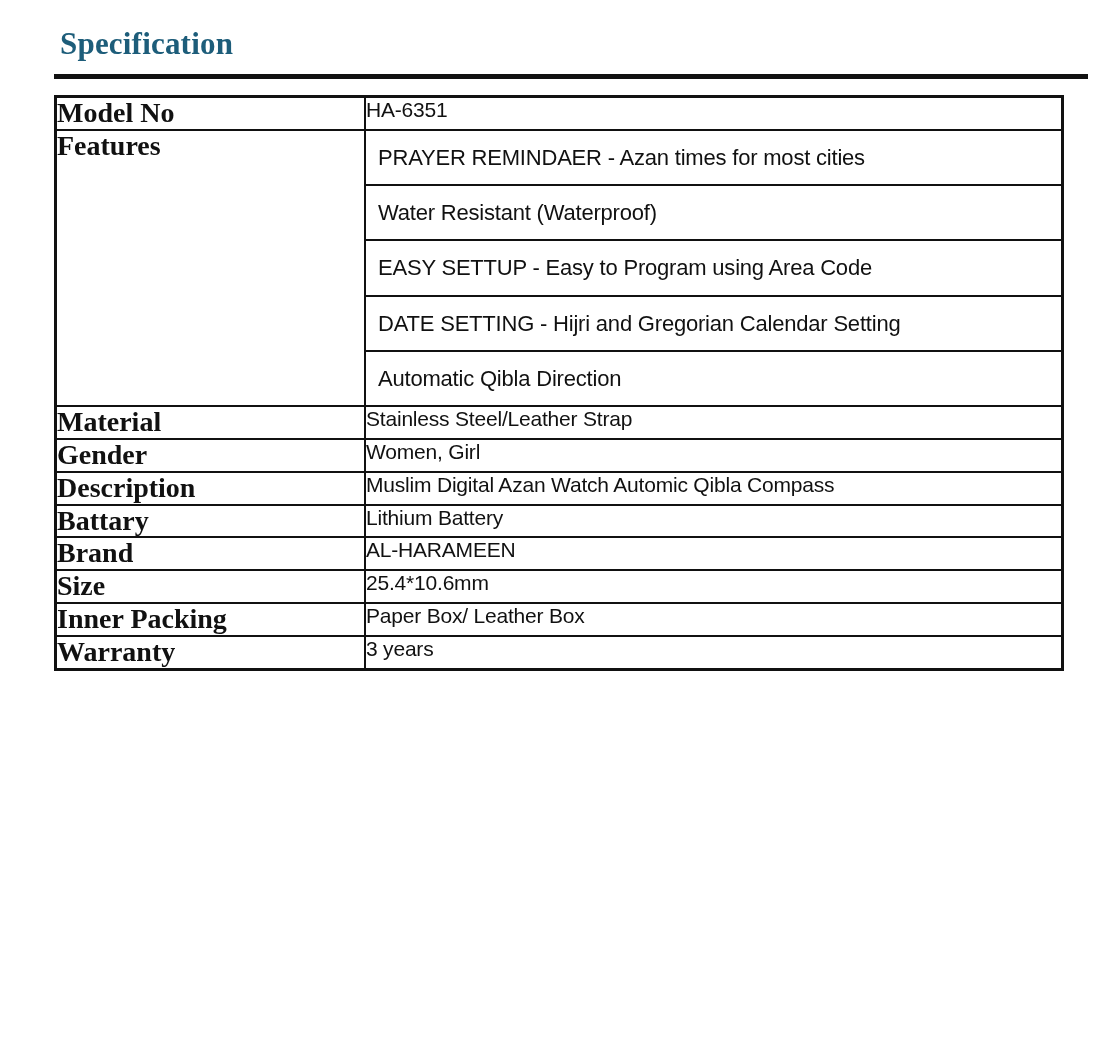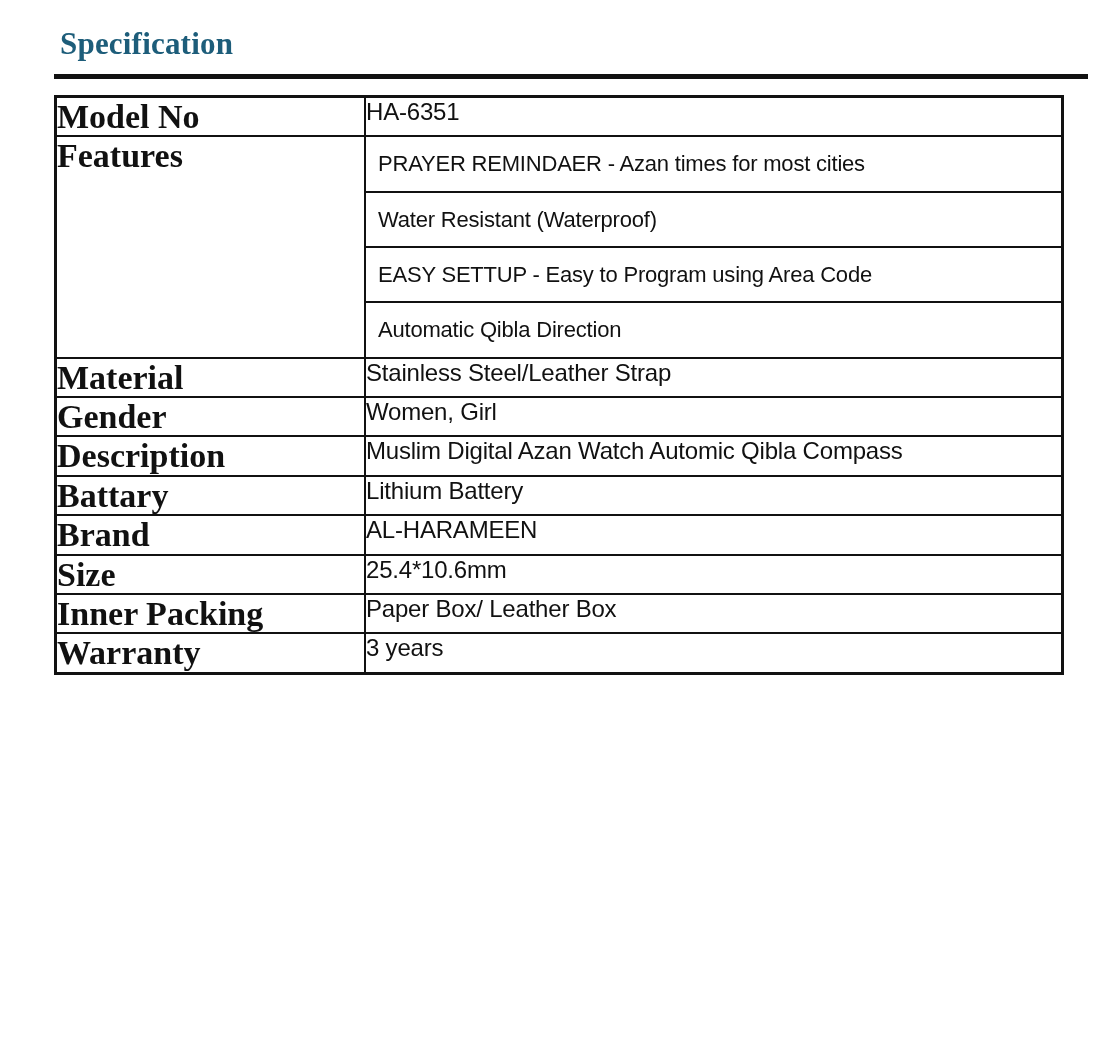--- a/index.html
+++ b/index.html
@@ -40,28 +40,28 @@
   }
   table.spec td {
     border: 2px solid #111111;
     padding: 0;
     vertical-align: top;
   }
   td.label {
     width: 307px;
     font-family: "Liberation Serif", serif;
     font-weight: bold;
-    font-size: 34px;
+    font-size: 28px;
     padding: 13px 0 13px 9px;
     line-height: 1.1;
     vertical-align: top;
   }
   td.value {
     font-family: "Liberation Sans", sans-serif;
-    font-size: 24px;
+    font-size: 21px;
     padding: 14px 0 14px 12px;
     line-height: 1.15;
     letter-spacing: -0.2px;
   }
   td.features-label {
     vertical-align: top;
     margin-top: 36px;
   }
   table.features {
     border-collapse: collapse;
@@ -109,20 +109,23 @@
               <tr>
                 <td>PRAYER REMINDAER - Azan times for most cities</td>
               </tr>
               <tr>
                 <td>Water Resistant (Waterproof)</td>
               </tr>
               <tr>
                 <td>EASY SETTUP - Easy to  Program using Area Code</td>
               </tr>
               <tr>
+                <td>DATE SETTING - Hijri and Gregorian Calendar Setting</td>
+              </tr>
+              <tr>
                 <td>Automatic Qibla Direction</td>
               </tr>
             </tbody>
           </table>
         </td>
       </tr>
 
       <tr>
         <td class="label">Material</td>
         <td class="value">Stainless Steel/Leather Strap</td>

